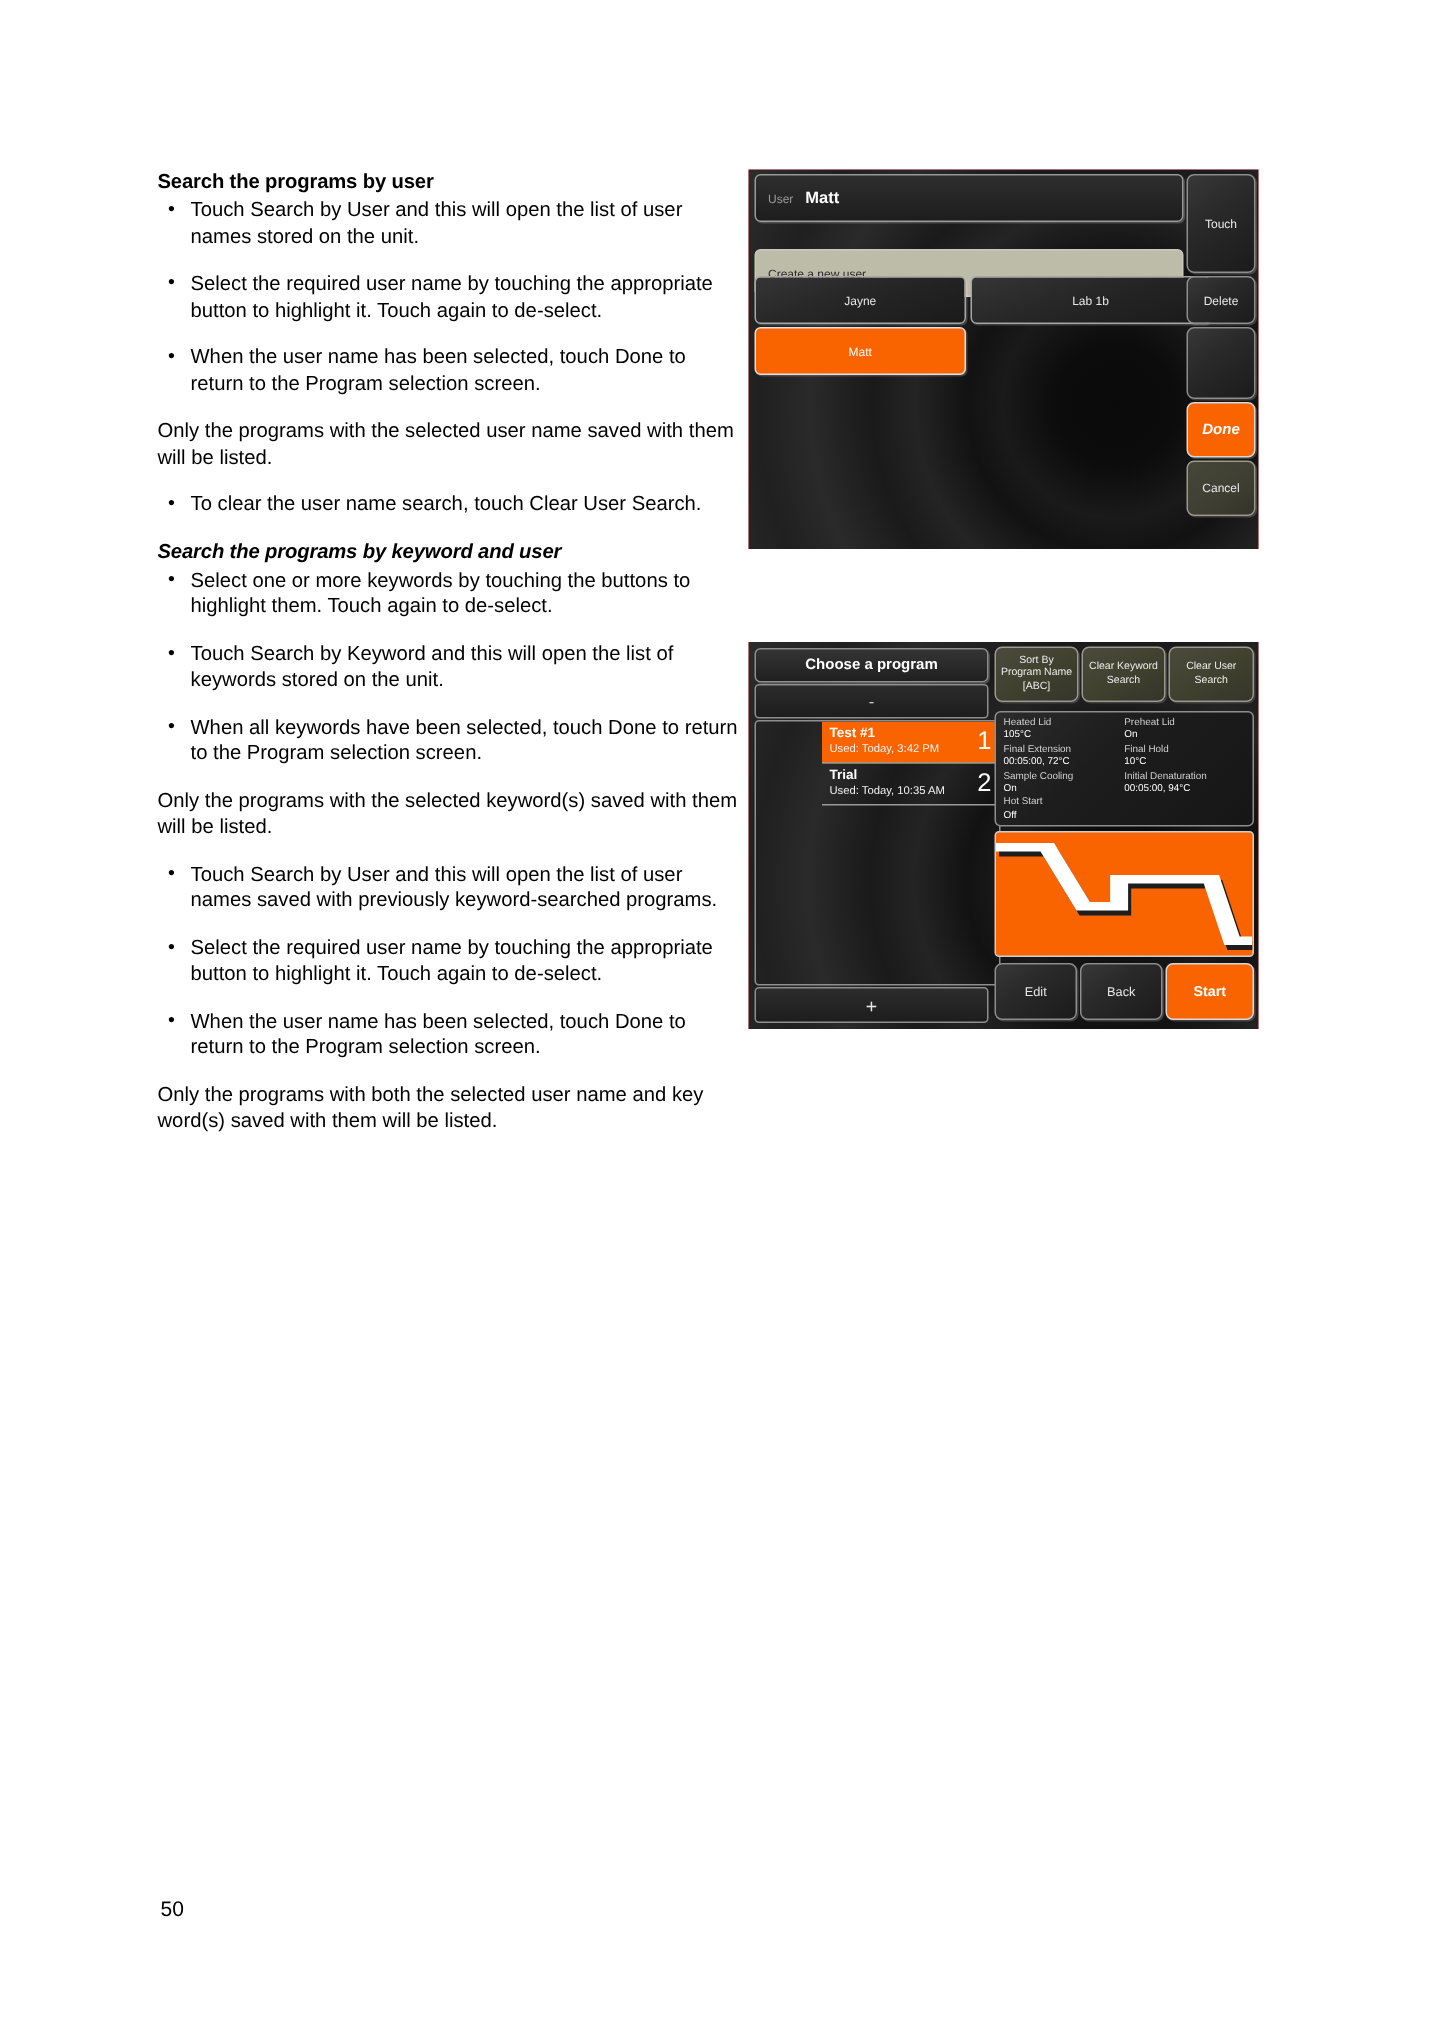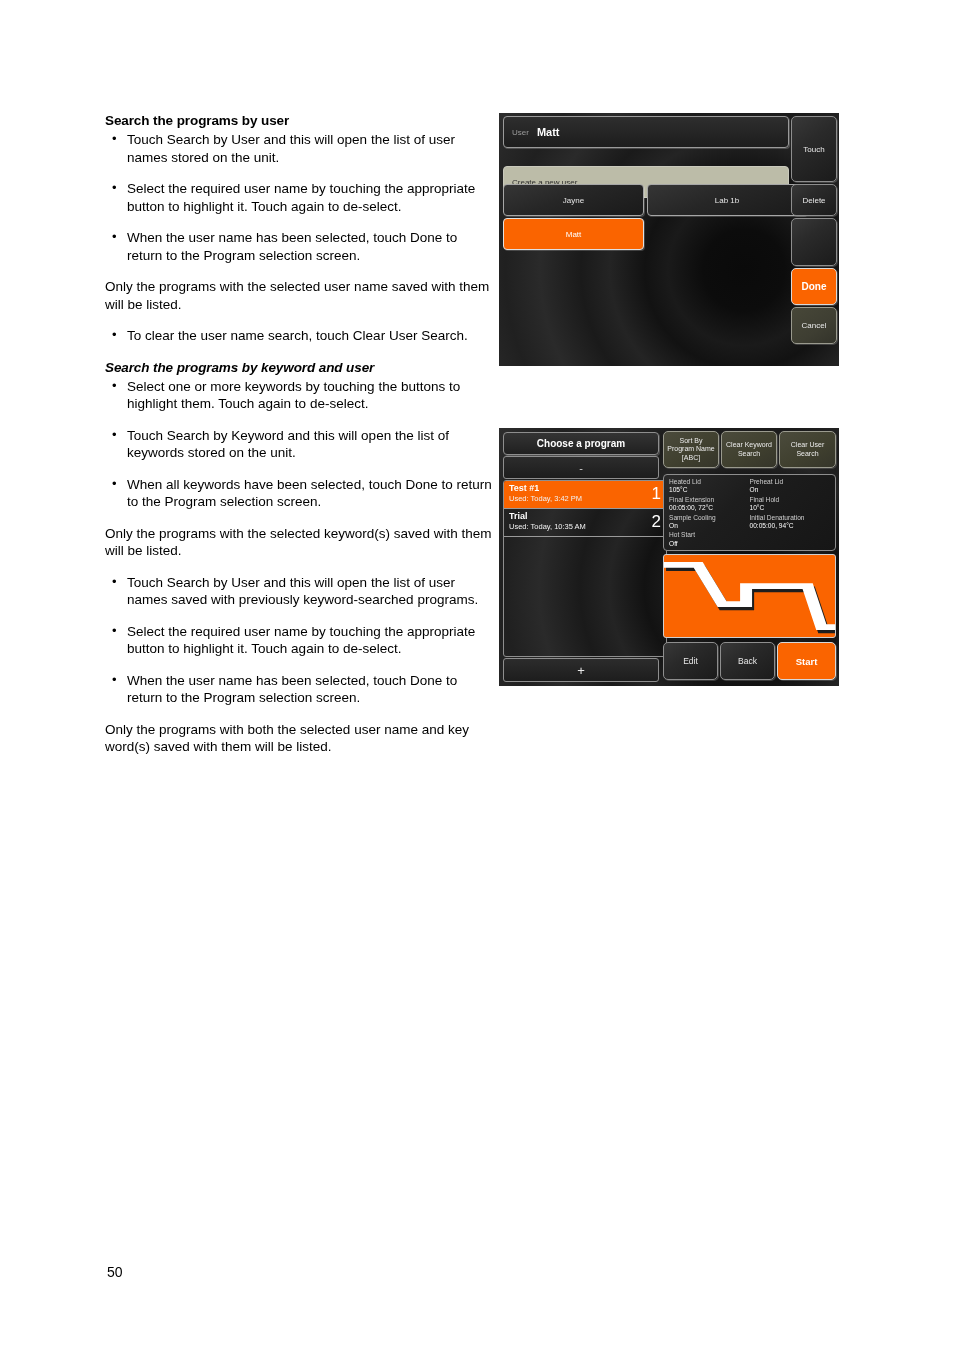--- a/index.html
+++ b/index.html
@@ -160,21 +160,21 @@
     border-color: #e0e0e0;
     color: #ffffff;
   }
   #u-name-0 { left: 4px;   top: 71px;  width: 141px; height: 32px; }
   #u-name-1 { left: 148px; top: 71px;  width: 160px; height: 32px; }
   #u-name-2 { left: 4px;   top: 105px; width: 141px; height: 32px; }
 
   #u-copy   { left: 292px; top: 3px;   width: 46px; height: 66px; }
   #u-delete { left: 292px; top: 71px;  width: 46px; height: 32px; }
   #u-blank  { left: 292px; top: 105px; width: 46px; height: 48px; }
-  #u-done   { left: 292px; top: 155px; width: 46px; height: 37px; font-size: 10px; }
+  #u-done   { left: 292px; top: 155px; width: 46px; height: 37px; font-size: 10px; font-style: italic; }
   #u-cancel { left: 292px; top: 194px; width: 46px; height: 37px; }
 
   
   #screen-prog { left: 499px; top: 428px; width: 340px; height: 258px; }
 
   .p-left {
     position: absolute;
     left: 2px; top: 2px; width: 160px; height: 254px;
   }
   .p-title {
@@ -219,20 +219,21 @@
     justify-content: center;
   }
   .p-listbox {
     position: absolute;
     left: 2px; top: 50px; width: 164px; height: 177px;
     box-sizing: border-box;
     border: 1px solid #8e8e8e;
     border-radius: 3px;
     background: transparent;
     overflow: hidden;
+    padding-left: 44px;
   }
   .p-item {
     position: relative;
     box-sizing: border-box;
     height: 28px;
     border-bottom: 1px solid #9a9a9a;
     padding: 2px 4px 0 5px;
     color: #ffffff;
   }
   .p-item.sel { background: #fa6400; }

